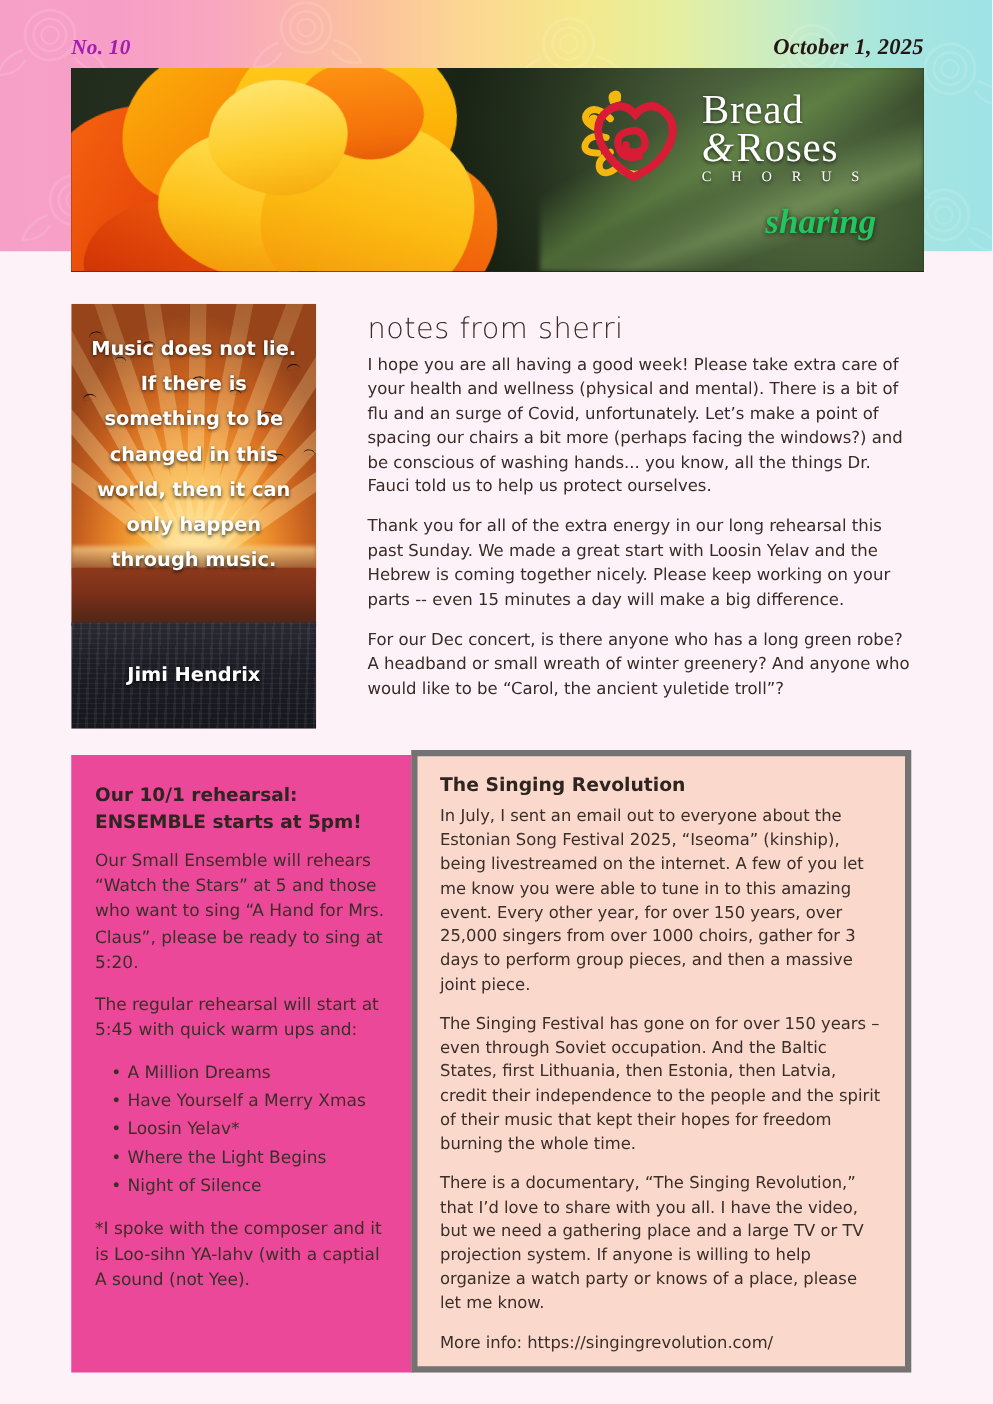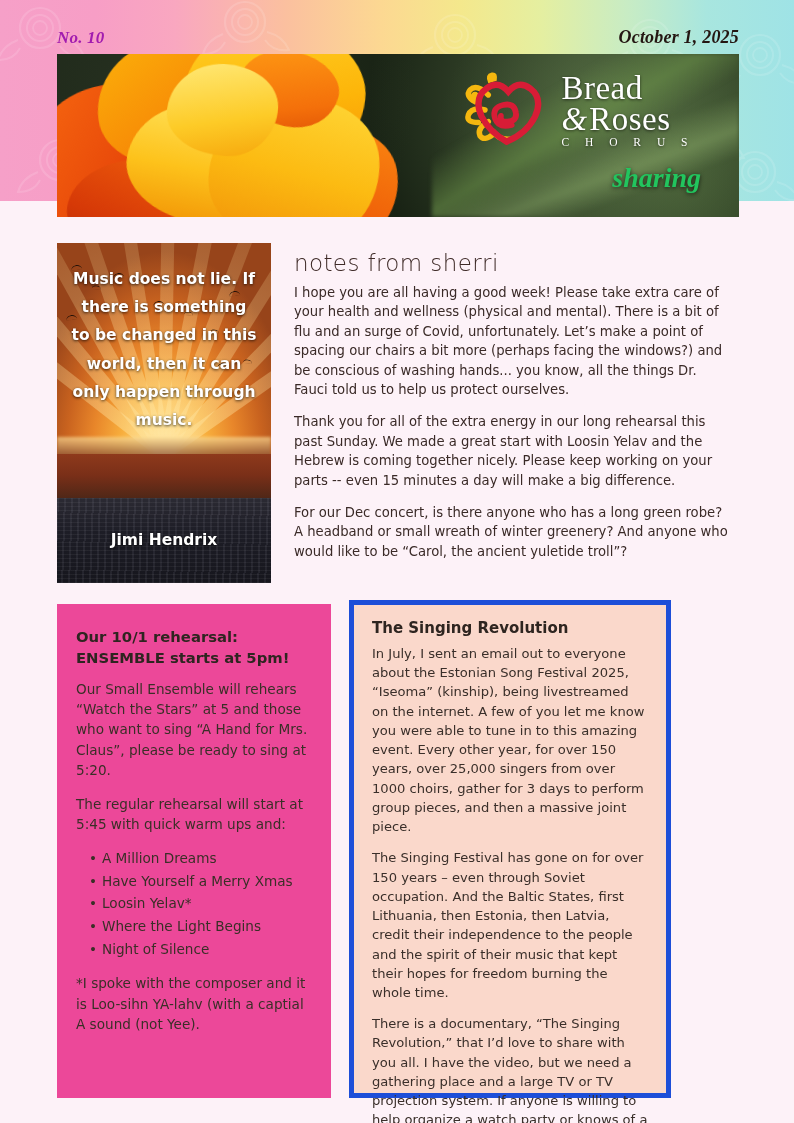--- a/index.html
+++ b/index.html
@@ -168,21 +168,21 @@
     font-size: 28px;
     color: #22c55e;
     text-shadow: 0 1px 4px rgba(0,0,0,0.7);
     z-index: 6;
   }
 
   
   .quote-card {
     position: absolute;
     left: 57px; top: 243px;
-    width: 214px; height: 340px;
+    width: 196px; height: 340px;
     overflow: hidden;
   }
   .quote-sky {
     position: absolute; left: 0; top: 0;
     width: 100%; height: 62%;
     background:
       radial-gradient(ellipse 62% 96% at 50% 100%, #ffe7a8 0%, #ffcf6b 16%, #f7ad3c 34%, #e8862a 54%, #c9631f 74%, #97441a 100%);
   }
   .sunray {
     position: absolute;
@@ -316,24 +316,24 @@
   .yb-note {
     font-family: "DejaVu Sans", sans-serif;
     font-size: 13.6px;
     line-height: 1.5;
     color: #3a2f27;
   }
 
   
   .pink-box {
     position: absolute;
-    left: 349px; top: 600px;
-    width: 322px; height: 498px;
+    left: 329px; top: 600px;
+    width: 400px; height: 498px;
     background: #fad8cb;
-    border: 5px solid #1d4ed8;
+    border: 5px solid #737373;
     padding: 14px 18px 14px 18px;
   }
   .pb-title {
     font-family: "DejaVu Sans", sans-serif;
     font-weight: bold;
     font-size: 15px;
     color: #2e2520;
     margin-bottom: 7px;
   }
   .pb-p {

